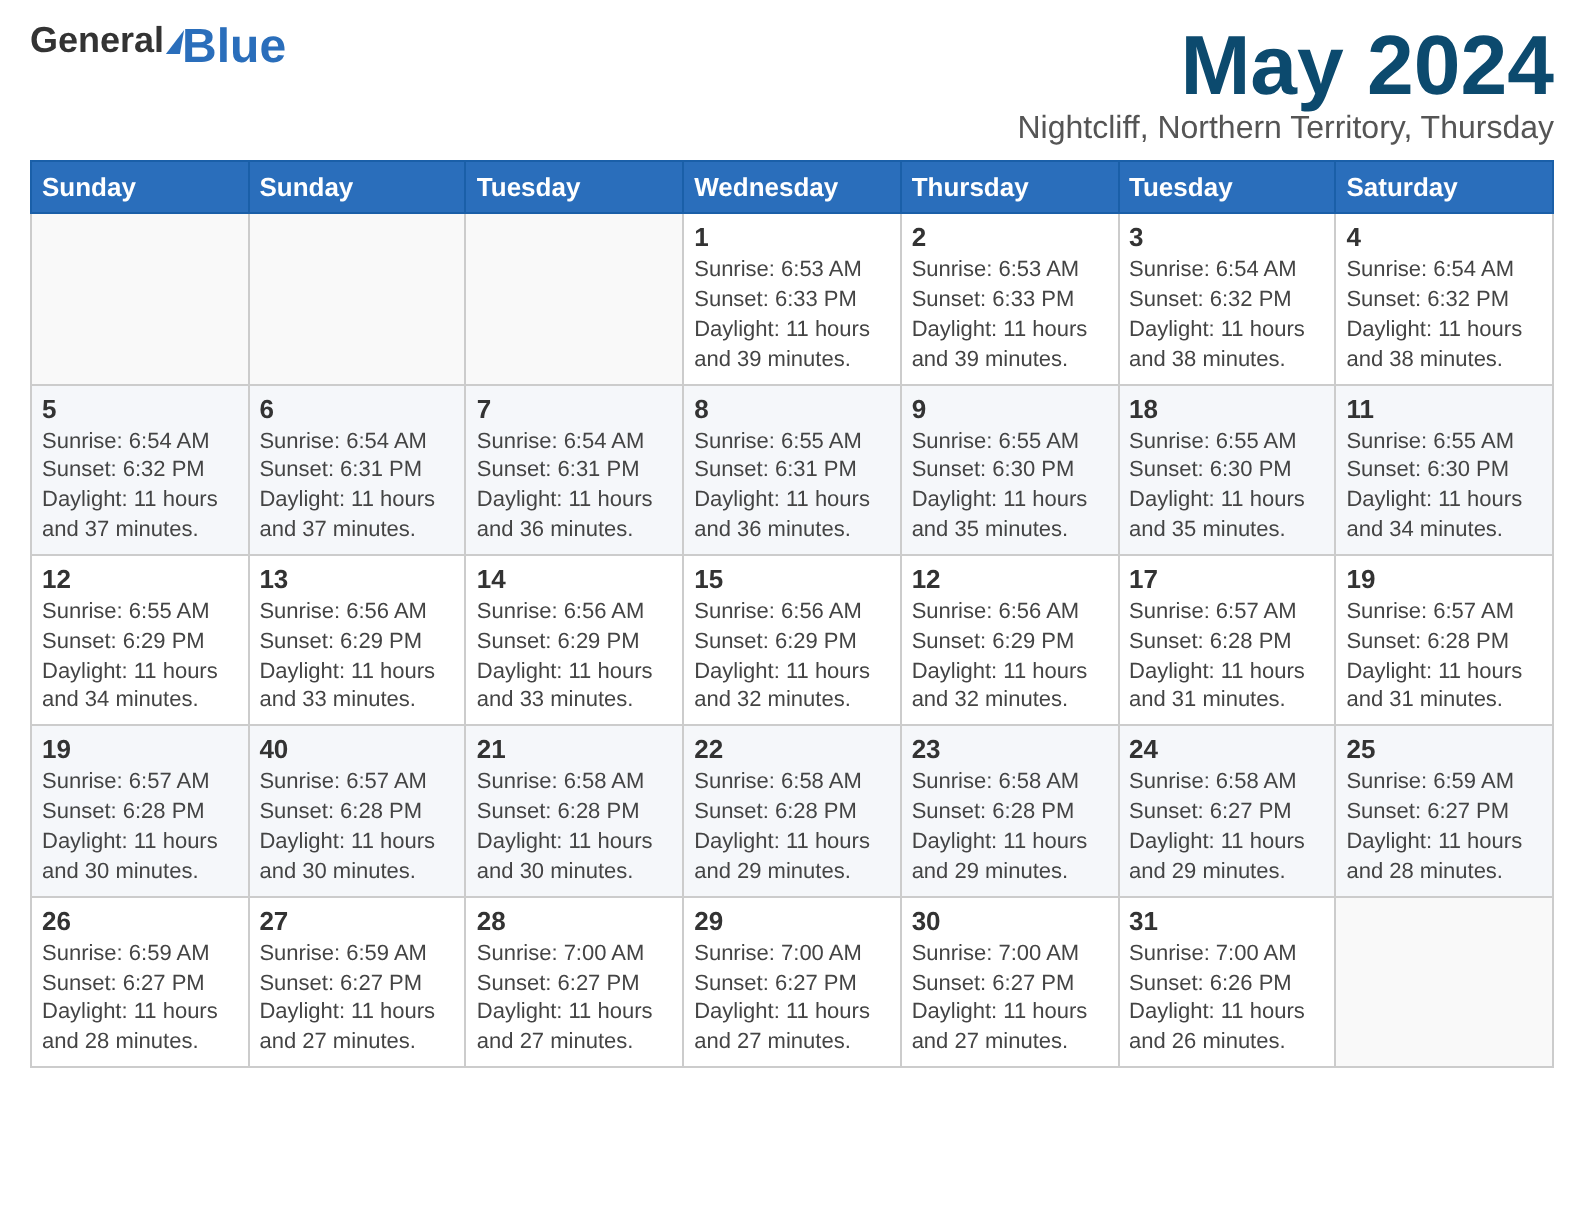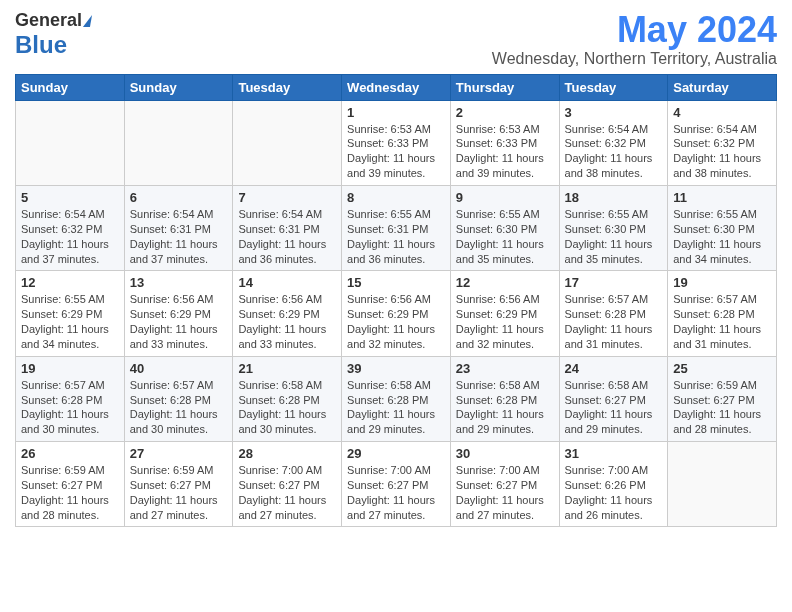--- a/index.html
+++ b/index.html
@@ -11,30 +11,30 @@
       padding: 10px 15px;
     }
     .header {
       display: flex;
       justify-content: space-between;
       align-items: flex-start;
       margin-bottom: 6px;
     }
     .logo {
       display: flex;
-      flex-direction: column;
+      flex-direction: row;
       align-items: flex-start;
     }
     .title-area {
       text-align: right;
     }
     .month-title {
-      font-size: 36px;
+      font-size: 42px;
       font-weight: bold;
-      color: #3b82f6;
+      color: #0c4a6e;
       line-height: 1.1;
     }
     .location-title {
       font-size: 16px;
       color: #555;
     }
     table {
       width: 100%;
       border-collapse: collapse;
       font-size: 11px;
@@ -85,21 +85,21 @@
 <div class="header">
   <div class="logo">
     <div style="display:flex; align-items:center;">
       <span style="font-size:18px; font-weight:bold; color:#333;">General</span>
       <span style="display:inline-block; width:0; height:0; border-left:7px solid transparent; border-right:0px solid transparent; border-bottom:12px solid #2a6ebb; margin-left:2px; transform:skewX(-10deg);"></span>
     </div>
     <span style="font-size:24px; font-weight:bold; color:#2a6ebb;">Blue</span>
   </div>
   <div class="title-area">
     <div class="month-title">May 2024</div>
-    <div class="location-title">Wednesday, Northern Territory, Australia</div>
+    <div class="location-title">Nightcliff, Northern Territory, Thursday</div>
   </div>
 </div>
 
 <table>
   <thead>
     <tr>
     <th>Sunday</th>
         <th>Sunday</th>
         <th>Tuesday</th>
         <th>Wednesday</th>
@@ -239,21 +239,21 @@
 Sunset: 6:28 PM
 Daylight: 11 hours and 30 minutes.</div>
         </td>
         <td>
           <span class="day-number">21</span>
           <div class="day-info" style="white-space: pre-line;">Sunrise: 6:58 AM
 Sunset: 6:28 PM
 Daylight: 11 hours and 30 minutes.</div>
         </td>
         <td>
-          <span class="day-number">39</span>
+          <span class="day-number">22</span>
           <div class="day-info" style="white-space: pre-line;">Sunrise: 6:58 AM
 Sunset: 6:28 PM
 Daylight: 11 hours and 29 minutes.</div>
         </td>
         <td>
           <span class="day-number">23</span>
           <div class="day-info" style="white-space: pre-line;">Sunrise: 6:58 AM
 Sunset: 6:28 PM
 Daylight: 11 hours and 29 minutes.</div>
         </td>

